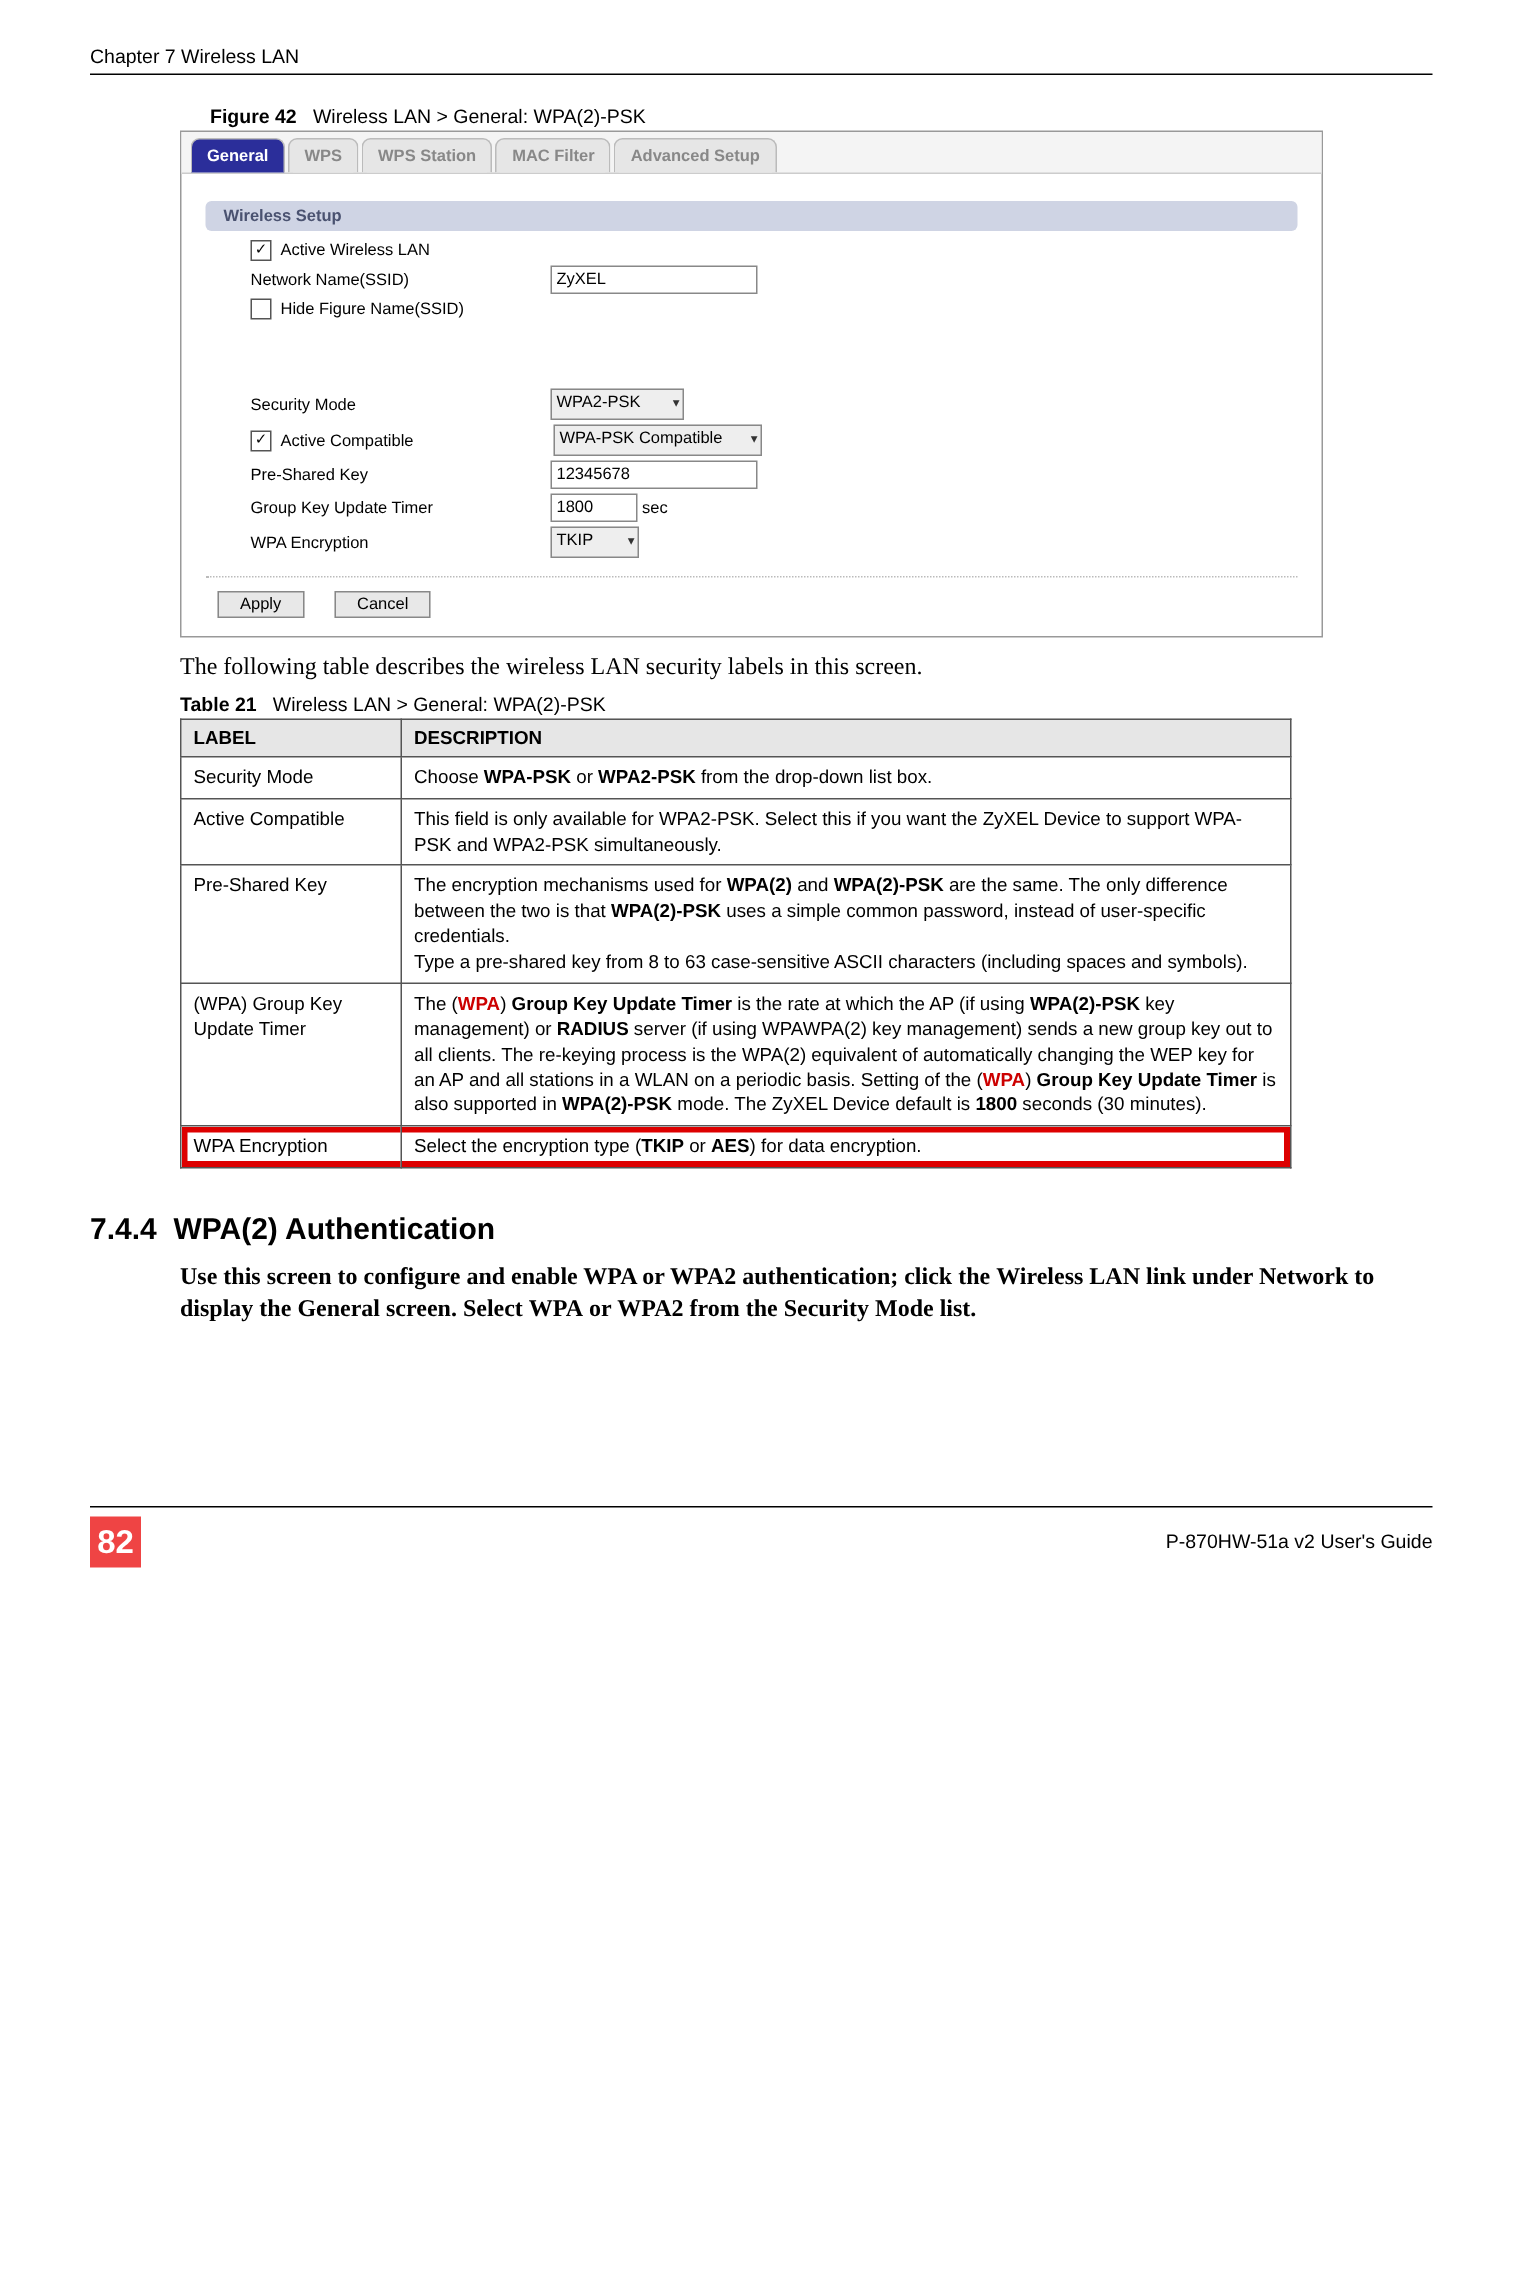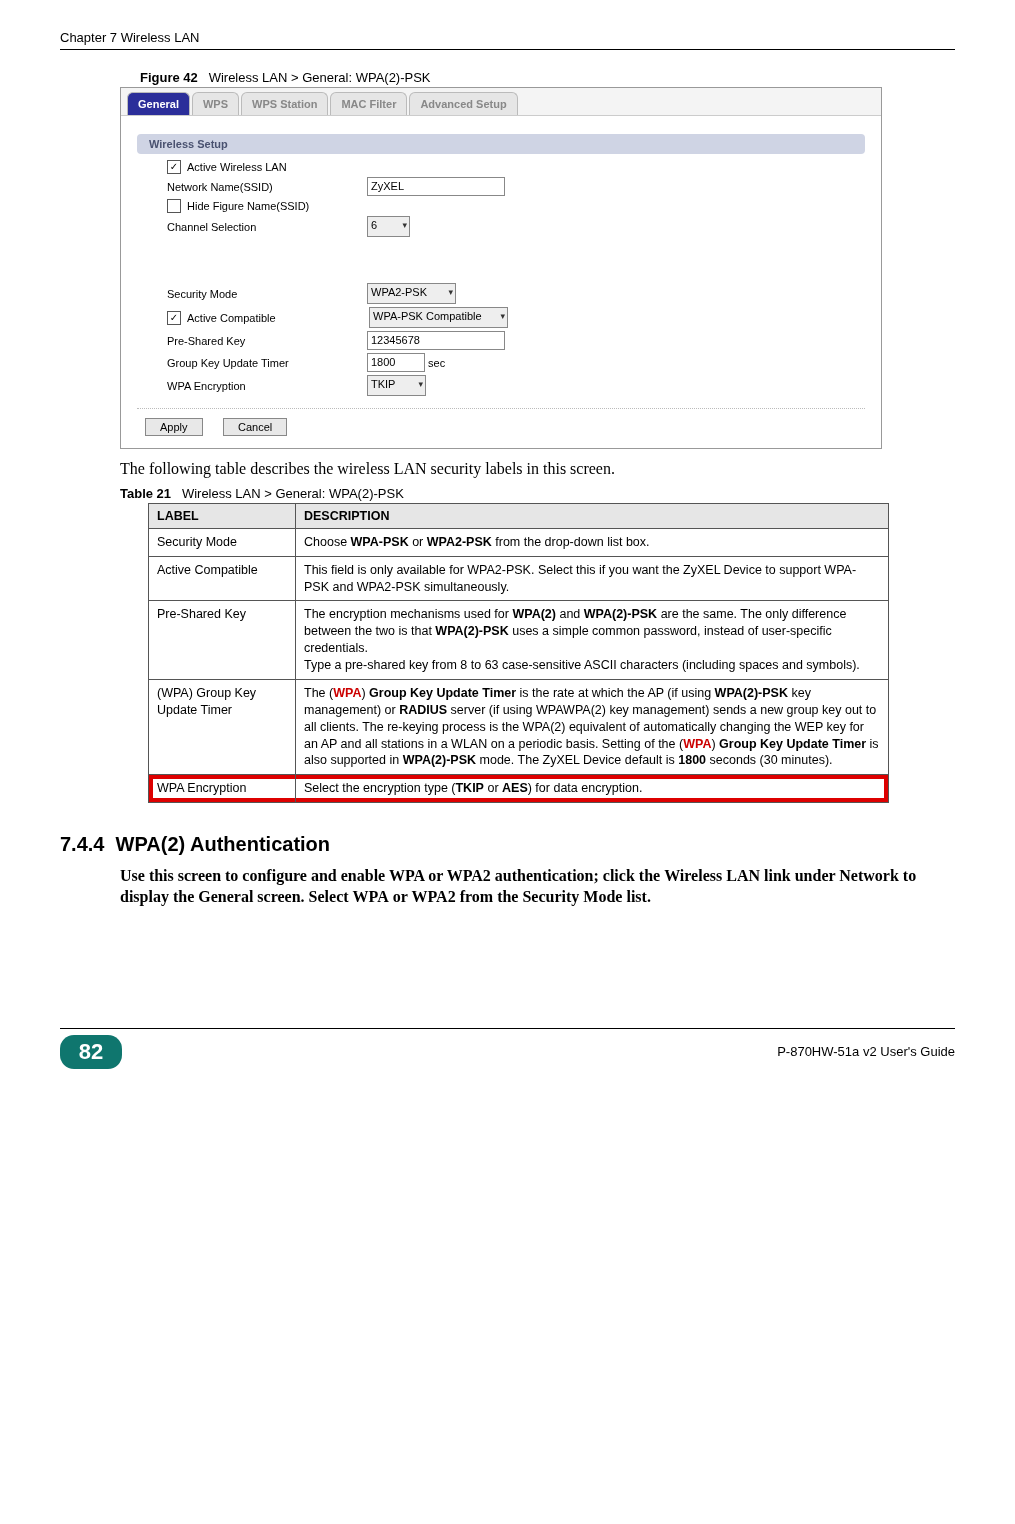--- a/index.html
+++ b/index.html
@@ -132,21 +132,21 @@
     margin: 10px 0 4px 60px;
     line-height: 1.3;
   }
   .tbl-caption {
     font-size: 13px;
     margin: 6px 0 2px 60px;
   }
   .desc-table {
     border-collapse: collapse;
     width: 741px;
-    margin-left: 88px;
+    margin-left: 60px;
     font-size: 12.5px;
   }
   .desc-table th {
     background: #e6e6e6;
     text-align: left;
     padding: 5px 8px;
     border: 1px solid #555;
     font-size: 12.5px;
   }
   .desc-table td {
@@ -171,30 +171,29 @@
   }
   .footer {
     margin-top: 120px;
     border-top: 1.5px solid #000;
     padding-top: 6px;
     display: flex;
     align-items: center;
     justify-content: space-between;
   }
   .page-num-box {
-    background: #0f766e;
+    background: #ef4444;
     color: #fff;
     font-size: 22px;
     font-weight: bold;
-    width: 62px;
+    width: 34px;
     height: 34px;
     display: flex;
     align-items: center;
     justify-content: center;
-    border-radius: 14px;
   }
   .guide-text {
     font-size: 13px;
   }
 </style>
 </head>
 <body>
 
 <div class="page">
   <div class="running-header">Chapter 7 Wireless LAN</div>
@@ -218,24 +217,20 @@
         <span class="chk">✓</span>
         <span>Active Wireless LAN</span>
       </div>
       <div class="form-row">
         <span class="form-label">Network Name(SSID)</span>
         <span class="txt">ZyXEL</span>
       </div>
       <div class="form-row">
         <span class="chk"></span>
         <span>Hide Figure Name(SSID)</span>
-      </div>
-      <div class="form-row">
-        <span class="form-label">Channel Selection</span>
-        <span class="sel" style="width:24px">6</span>
       </div>
 
       <div style="height:40px"></div>
 
       <div class="form-row">
         <span class="form-label">Security Mode</span>
         <span class="sel" style="width:70px">WPA2-PSK</span>
       </div>
       <div class="form-row">
         <span class="chk">✓</span>

